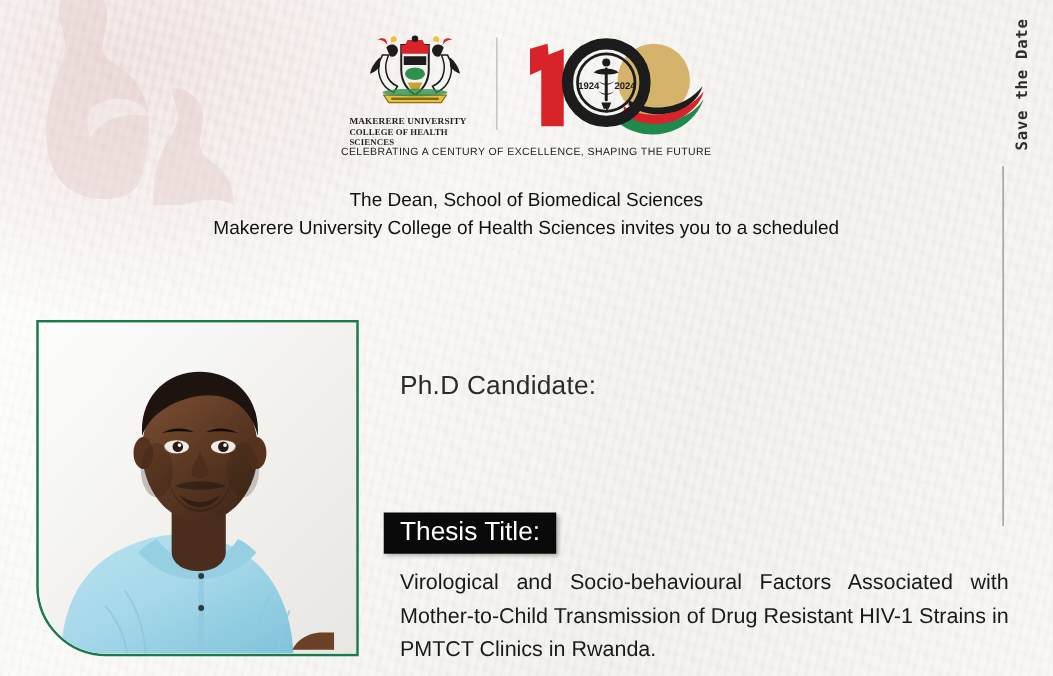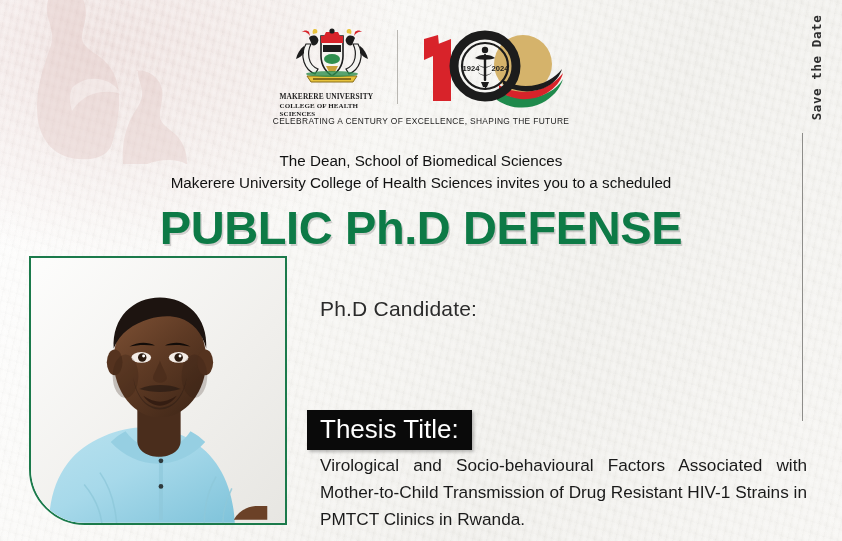--- a/index.html
+++ b/index.html
@@ -148,21 +148,21 @@
     letter-spacing: -0.3px;
     margin-left: 20px;
   }
 
   
   #thesis-tag {
     position: absolute;
     left: 307px; top: 410px;
     background: #0a0a0a;
     color: #ffffff;
-    font-size: 26px;
+    font-size: 21px;
     padding: 4px 13px 5px 13px;
     box-shadow: 2px 2px 3px rgba(0,0,0,0.25);
   }
 
   #thesis-text {
     position: absolute;
     left: 320px; top: 452px;
     width: 487px;
     text-align: justify;
     font-size: 17.2px;
@@ -284,21 +284,20 @@
     </svg>
   </div>
 
   <div id="tagline">CELEBRATING A CENTURY OF EXCELLENCE, SHAPING THE FUTURE</div>
 
   <div id="invite">
     <div>The Dean, School of Biomedical Sciences</div>
     <div>Makerere University College of Health Sciences invites you to a scheduled</div>
   </div>
 
-  <div id="headline">PUBLIC Ph.D DEFENSE</div>
 
   <div id="portrait-frame">
     <svg id="portrait-photo" viewBox="0 0 258 269" preserveAspectRatio="xMidYMid slice">
       <defs>
         <linearGradient id="bgGrad" x1="0" y1="0" x2="1" y2="1">
           <stop offset="0%" stop-color="#fdfdfc"></stop>
           <stop offset="60%" stop-color="#f0efec"></stop>
           <stop offset="100%" stop-color="#e7e6e2"></stop>
         </linearGradient>
         <linearGradient id="shirtGrad" x1="0" y1="0" x2="1" y2="1">

